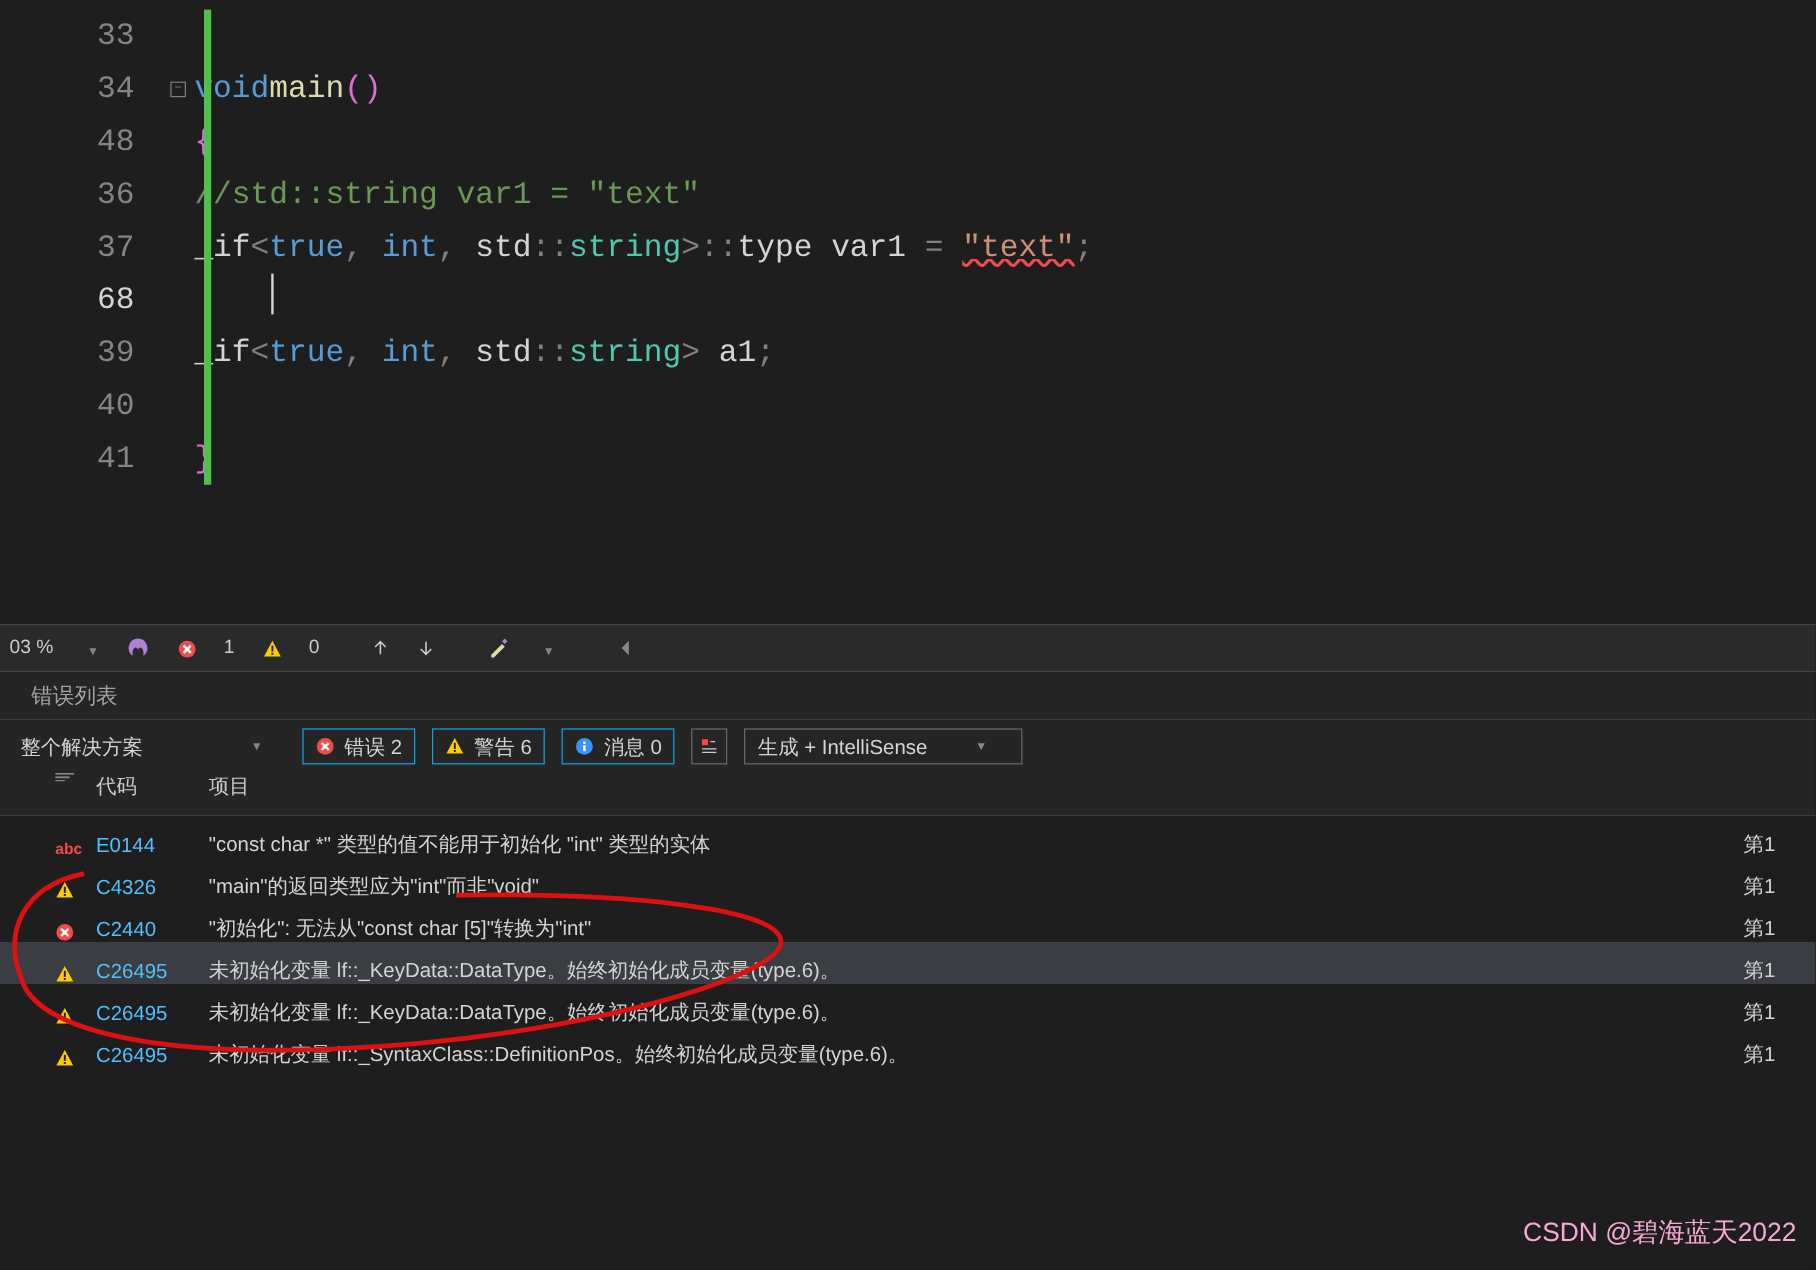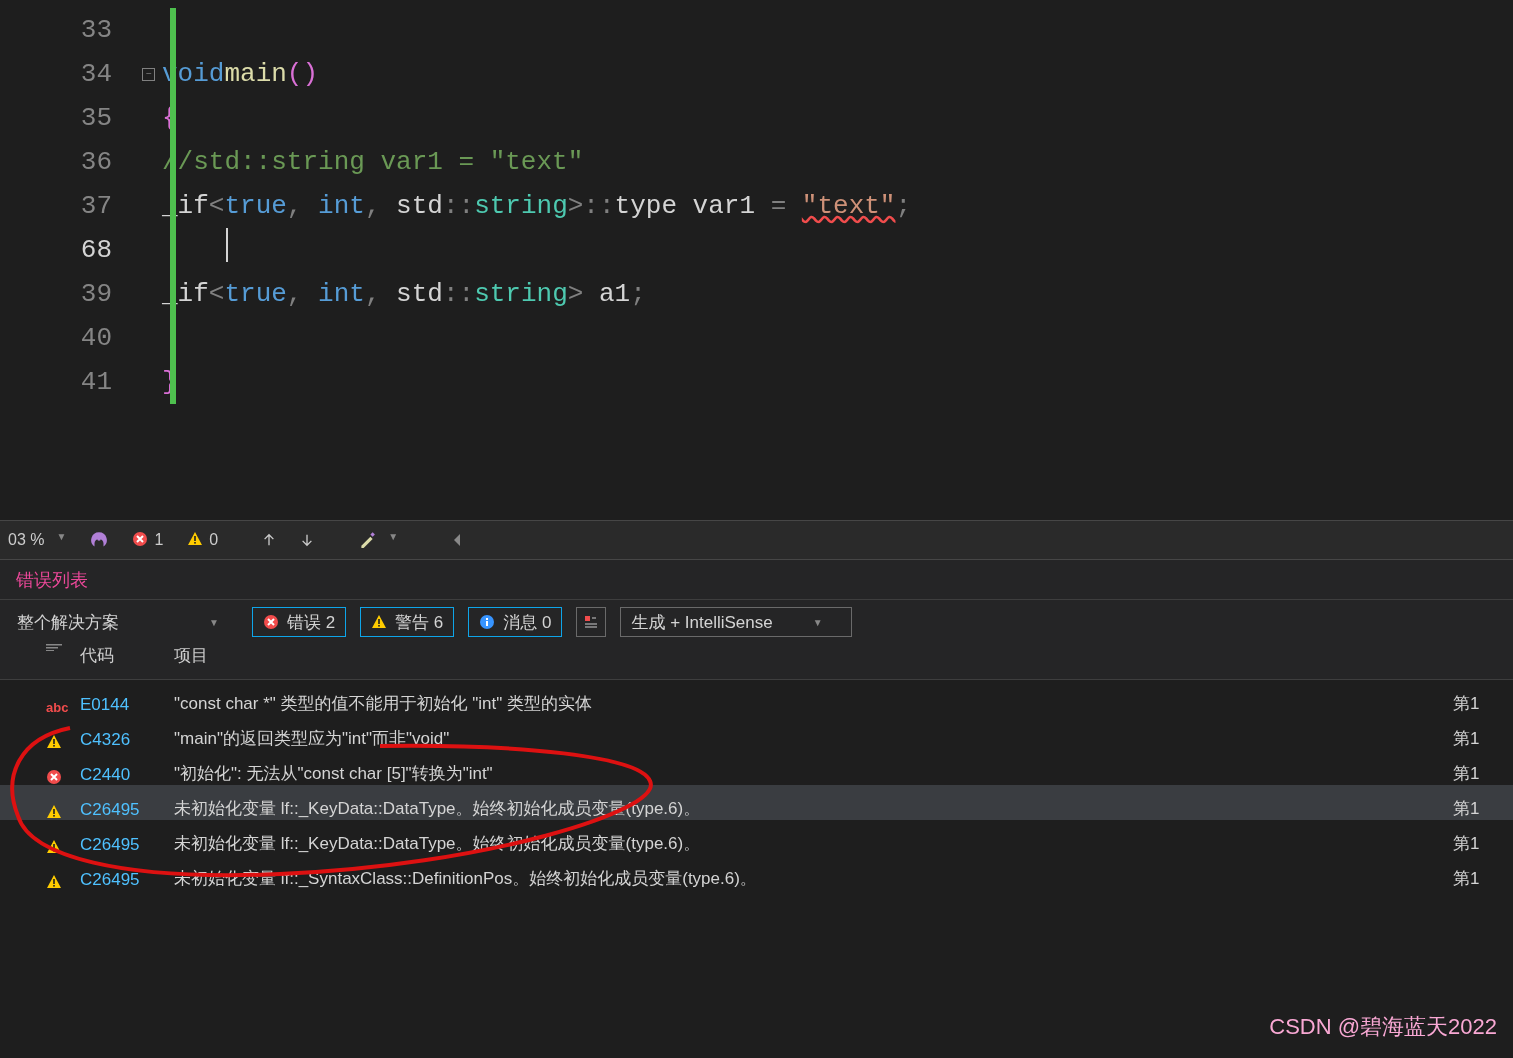--- a/index.html
+++ b/index.html
@@ -102,39 +102,39 @@
   border-bottom: 1px solid #464646;
   display: flex;
   align-items: center;
   padding: 0 8px;
   gap: 24px;
   font-size: 16px;
   font-family: 'Segoe UI', Arial, sans-serif;
 }
 .status-item {
   display: flex;
-  align-items: flex-start;
-  gap: 6px;
+  align-items: flex-end;
+  gap: 22px;
   color: #cccccc;
 }
 .dropdown-arrow {
   font-size: 10px;
   color: #888;
   margin-left: 6px;
 }
 
 .panel-title {
   height: 40px;
   background: #252526;
   display: flex;
   align-items: center;
-  padding: 0 16px;
+  padding: 0 26px;
   font-size: 18px;
   font-family: 'Microsoft YaHei', Arial, sans-serif;
-  color: #ec4899;
+  color: #a3a3a3;
   border-bottom: 1px solid #3e3e3e;
 }
 
 .filter-bar {
   height: 44px;
   background: #252526;
   display: flex;
   align-items: center;
   padding: 0 8px;
   gap: 14px;
@@ -221,21 +221,21 @@
   font-family: 'Microsoft YaHei', Arial, sans-serif;
 }
 </style>
 </head>
 <body>
 
 <div class="editor-pane">
   <div class="gutter">
     <div class="line-num">33</div>
     <div class="line-num">34</div>
-    <div class="line-num">35</div>
+    <div class="line-num">48</div>
     <div class="line-num">36</div>
     <div class="line-num">37</div>
     <div class="line-num current">68</div>
     <div class="line-num">39</div>
     <div class="line-num">40</div>
     <div class="line-num">41</div>
   </div>
   <div class="fold-col">
     <div class="fold-box">−</div>
   </div>

